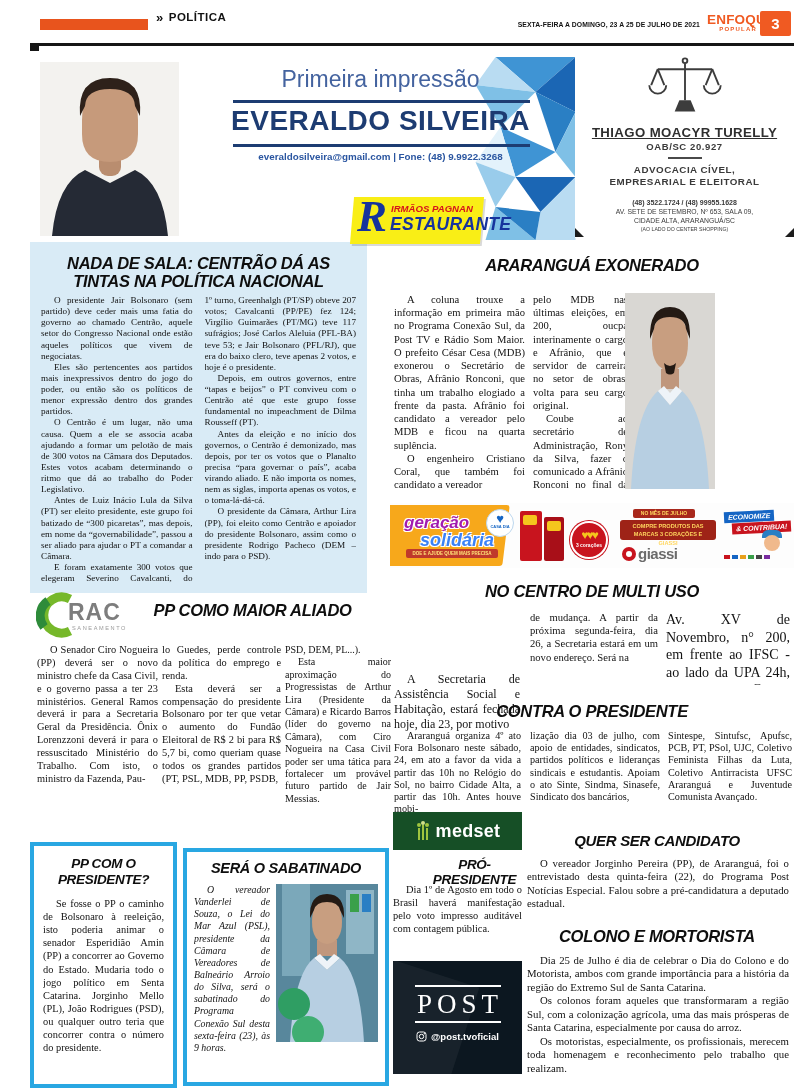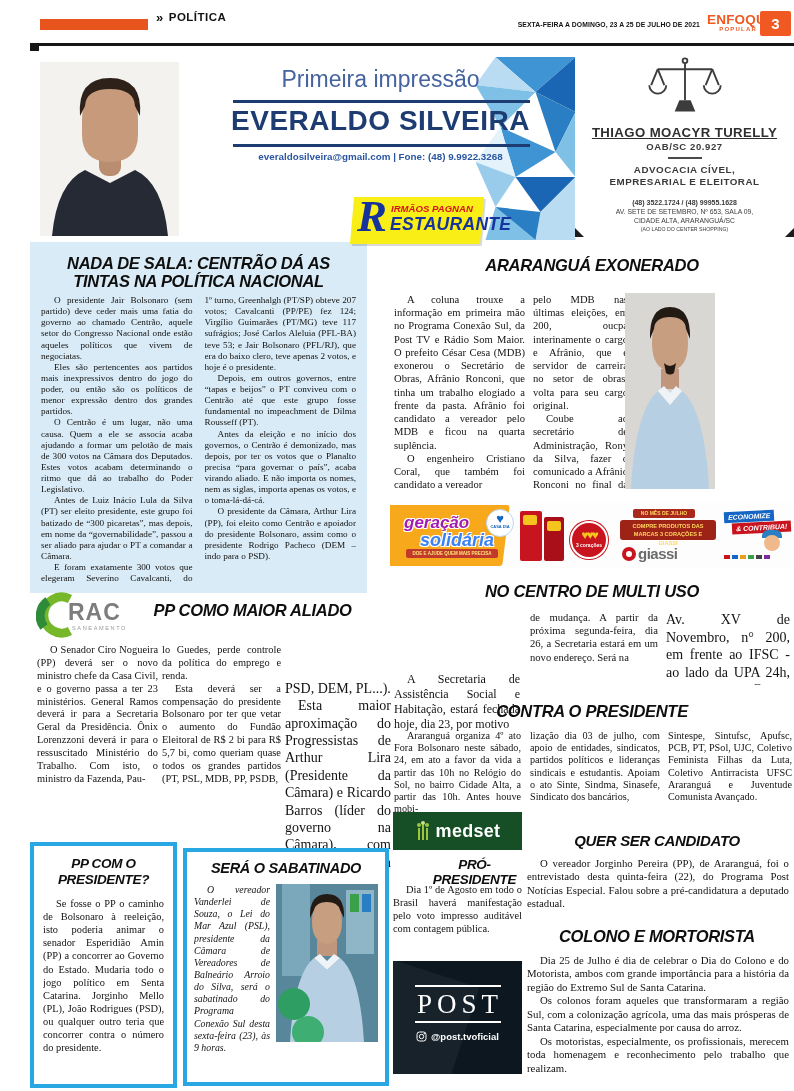--- a/index.html
+++ b/index.html
@@ -132,21 +132,21 @@
 
   
   .rac-logo { left: 36px; top: 591px; width: 100px; height: 48px; }
   .rac-text { position: absolute; left: 32px; top: 8px; font-family: "Liberation Sans", sans-serif;
               font-weight: 700; font-size: 23px; letter-spacing: 1px; color: #7d7d7d; }
   .rac-sub { position: absolute; left: 36px; top: 34px; font-family: "Liberation Sans", sans-serif;
              font-size: 5.6px; letter-spacing: 1.6px; color: #9a9a9a; }
   .ppa-title { left: 135px; top: 601px; width: 235px; font-size: 16.5px; }
   .ppa-col1 { left: 37px; top: 644px; width: 121px; height: 194px; font-size: 10.4px; line-height: 1.24; }
   .ppa-col2 { left: 162px; top: 644px; width: 119px; height: 194px; font-size: 10.4px; line-height: 1.24; }
-  .ppa-col3 { left: 285px; top: 680px; width: 106px; height: 194px; font-size: 14px; line-height: 1.24; }
+  .ppa-col3 { left: 285px; top: 644px; width: 106px; height: 194px; font-size: 10px; line-height: 1.24; }
 
   
   .blue-box { border: 4px solid #29a7e2; background: #fff; }
   .box-pp { left: 30px; top: 842px; width: 147px; height: 246px; padding: 10px 9px; }
   .box-pp-title { font-size: 13.5px; line-height: 1.15; margin-bottom: 10px; }
   .box-pp-body { font-size: 10.4px; line-height: 1.26; }
   .box-sab { left: 183px; top: 848px; width: 206px; height: 238px; padding: 8px 7px; }
   .box-sab-title { font-size: 14.5px; margin-bottom: 8px; }
   .box-sab-flex { display: flex; gap: 6px; }
   .box-sab-text { width: 84px; font-size: 9.8px; line-height: 1.24; font-style: italic; }

